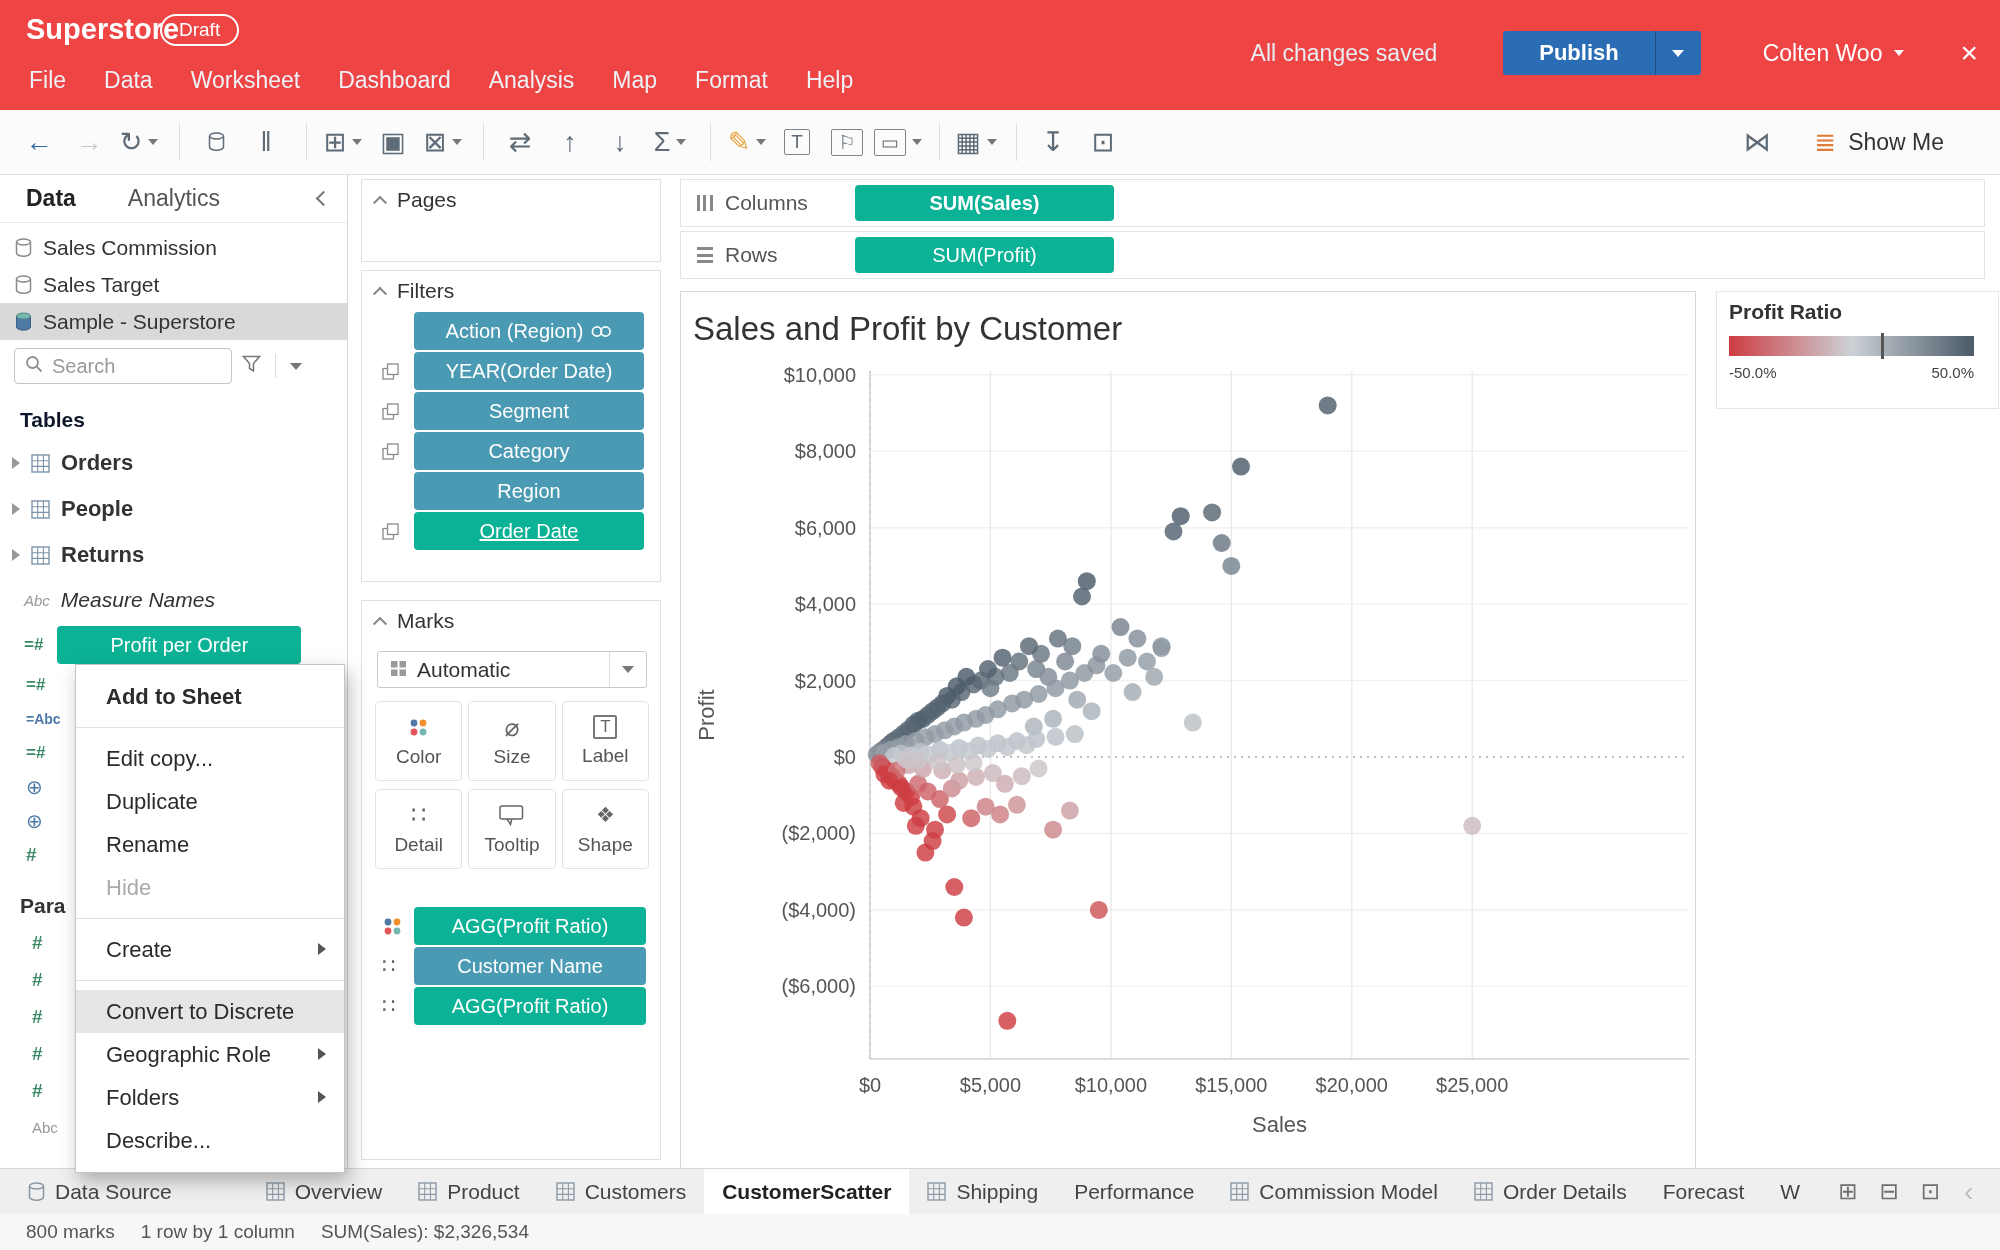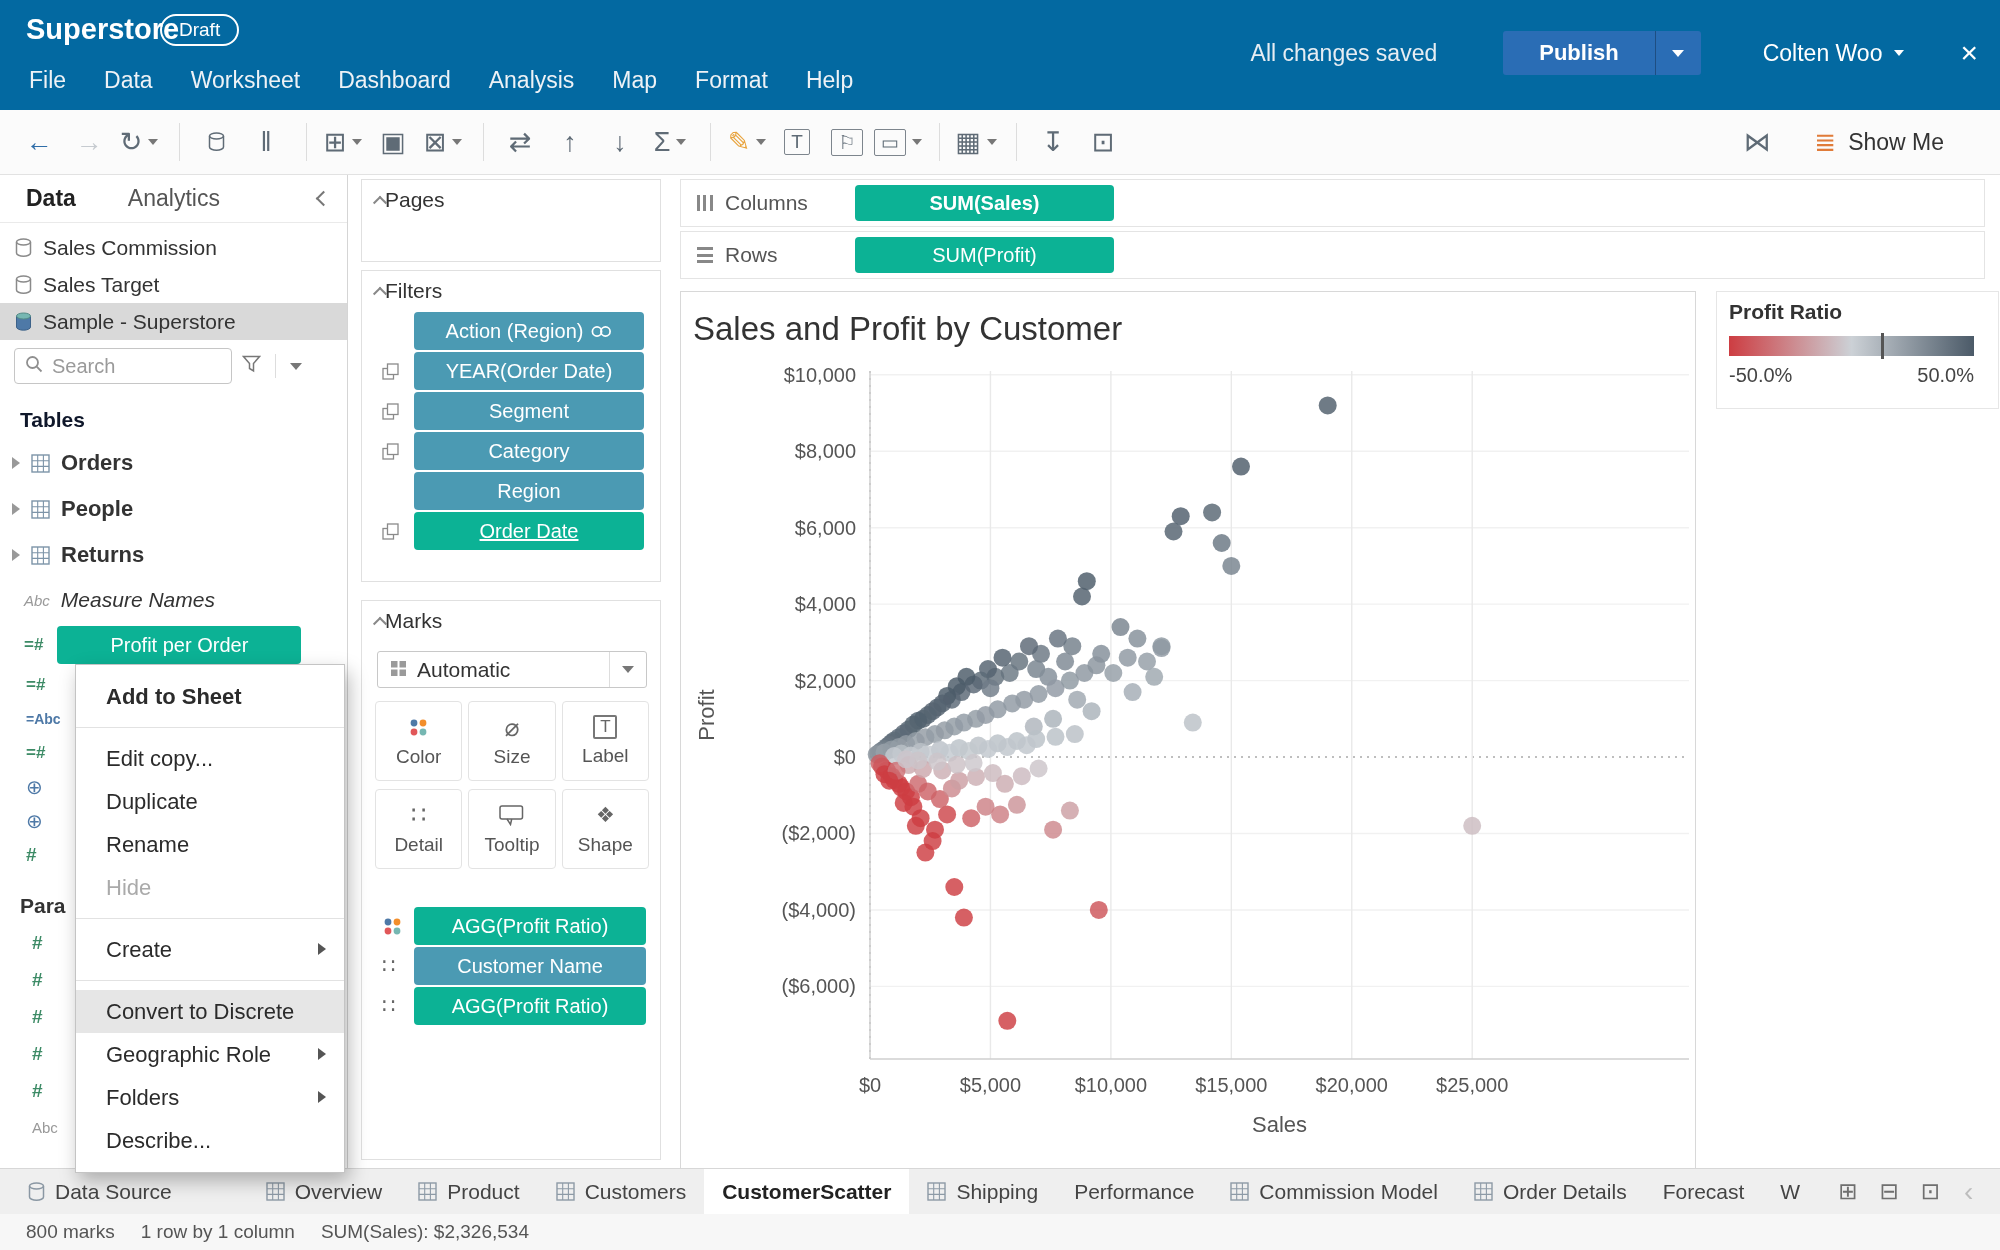--- a/index.html
+++ b/index.html
@@ -1,21 +1,21 @@
 <!DOCTYPE html>
 <html><head>
 <meta charset="utf-8">
 <style>
   * { margin:0; padding:0; box-sizing:border-box; }
   html,body { width:2000px; height:1250px; }
   body { font-family:"Liberation Sans", sans-serif; background:#fff; overflow:hidden; }
   #app { position:relative; width:2000px; height:1250px; background:#fff; }
 
   
-  #titlebar { position:absolute; left:0; top:0; width:2000px; height:110px; background:#0369a1; color:#fff;text-align:center; }
+  #titlebar { position:absolute; left:0; top:0; width:2000px; height:110px; background:#ef4444; color:#fff;text-align:center; }
   .app-title { position:absolute; left:26px; top:13px; font-size:29px; font-weight:bold; }
   .draft-badge { position:absolute; left:160px; top:14px; border:2px solid #fff; border-radius:16px; padding:3px 17px; font-size:19px; }
   #menubar { position:absolute; left:10px; bottom:10px; display:flex; }
   .menu-item { padding:6px 19px; font-size:23px; color:#eef2f6; cursor:default; }
   .tb-right { position:absolute; right:22px; top:30px; height:46px; display:flex; align-items:center; }
   .saved { font-size:23px; color:#e7edf3; margin-right:46px; }
   .publish-group { display:flex; height:44px; }
   .publish-main { background:#2a6db5; display:flex; align-items:center; padding:0 36px; font-size:22px; font-weight:bold; border-radius:3px 0 0 3px;margin-left:20px; }
   .publish-caret { background:#2a6db5; width:46px; display:flex; align-items:center; justify-content:center; border-left:1px solid rgba(0,0,0,.28); border-radius:0 3px 3px 0; }
   .user-menu { margin-left:62px; font-size:23px; display:flex; align-items:center; gap:12px; }
@@ -66,21 +66,21 @@
   .cm-item.highlighted { background:#e6e6e6; }
   .cm-item .sub { position:absolute; right:18px; top:15px; width:0; height:0; border-top:6px solid transparent; border-bottom:6px solid transparent; border-left:8px solid #555; }
   .cm-div { height:1px; background:#e2e2e2; margin:9px 0; }
 
   
   #cards-col { position:absolute; left:361px; top:179px; width:306px; height:989px; }
   .card { position:absolute; left:0; width:300px; background:#fff; border:1px solid #e0e0e0; }
   #card-pages { top:0; height:83px; }
   #card-filters { top:91px; height:312px; }
   #card-marks { top:421px; height:560px; }
-  .card-header { height:40px; display:flex; align-items:center; padding:0 13px; font-size:21px; color:#333; }
+  .card-header { height:40px; display:flex; align-items:center; gap:12px; padding:0 13px; font-size:21px; color:#333; }
   .chev-up { width:10px; height:10px; border-left:2px solid #888; border-top:2px solid #888; transform:rotate(45deg) translate(2px,2px); }
   .pill-row { height:40px; display:flex; align-items:center; padding-left:20px; }
   .pill-row .islot { width:32px; display:flex; align-items:center; }
   .pill { flex:1; margin-right:16px; height:38px; border-radius:4px; color:#fff; font-size:20px; display:flex; align-items:center; justify-content:center; gap:8px; }
   .marktype { position:absolute; left:15px; top:50px; width:270px; height:37px; border:1px solid #c8c8c8; border-radius:3px; display:flex; align-items:center; padding:0 12px; gap:10px; font-size:21px; color:#333; background:#fff; }
   .marktype .mend { margin-left:auto; display:flex; align-items:center; gap:12px; }
   .marktype .vdiv { width:1px; height:35px; background:#ddd; }
   .marks-grid { position:absolute; left:10px; top:100px; width:280px; display:grid; grid-template-columns:repeat(3,1fr); row-gap:8px; }
   .mbtn { height:80px; border:1px solid #e3e3e3; border-radius:4px; margin:0 3px; display:flex; flex-direction:column; align-items:center; justify-content:center; gap:6px; background:#fff; }
   .mbtn .mlabel { font-size:19px; color:#555; }
@@ -100,21 +100,21 @@
   #chart-card { position:absolute; left:680px; top:291px; width:1016px; height:895px; border:1px solid #d8d8d8; background:#fff; }
   .chart-title { position:absolute; left:12px; top:18px; font-size:33px; color:#333; font-weight:400; }
   #chart-svg { position:absolute; left:0; top:0; }
   svg text { font-family:"Liberation Sans",sans-serif; }
 
   
   #legend-card { position:absolute; left:1716px; top:291px; width:283px; height:118px; border:1px solid #e6e6e6; background:#fff; }
   .legend-title { position:absolute; left:12px; top:8px; font-size:21px; font-weight:bold; color:#333; }
   .legend-bar { position:absolute; left:12px; top:44px; width:245px; height:20px; }
   .legend-marker { position:absolute; top:-3px; width:3px; height:26px; background:#555; }
-  .legend-labels { position:absolute; left:12px; top:72px; width:245px; display:flex; justify-content:space-between; font-size:20px; color:#444; }
+  .legend-labels { position:absolute; left:12px; top:72px; width:245px; display:flex; justify-content:space-between; font-size:15px; color:#444; }
 
   
   #sheet-tabbar { position:absolute; left:0; top:1168px; width:2000px; height:46px; background:#efefef; border-top:1px solid #d7d7d7; display:flex; align-items:stretch; padding-left:10px; font-size:21px; color:#444; }
   .stab { display:flex; align-items:center; gap:10px; padding:0 18px; white-space:nowrap; cursor:default; }
   .stab.active { background:#fff; color:#222; font-weight:bold; }
   .stab.ds { margin-right:58px; }
   .tab-actions { display:flex; align-items:center; gap:10px; margin-left:14px; color:#6f6f6f; }
   .tab-actions .ticon { font-size:23px; padding:0 6px; }
   .tab-actions .nav { color:#bdbdbd; font-size:28px; padding:0 8px; }
 

